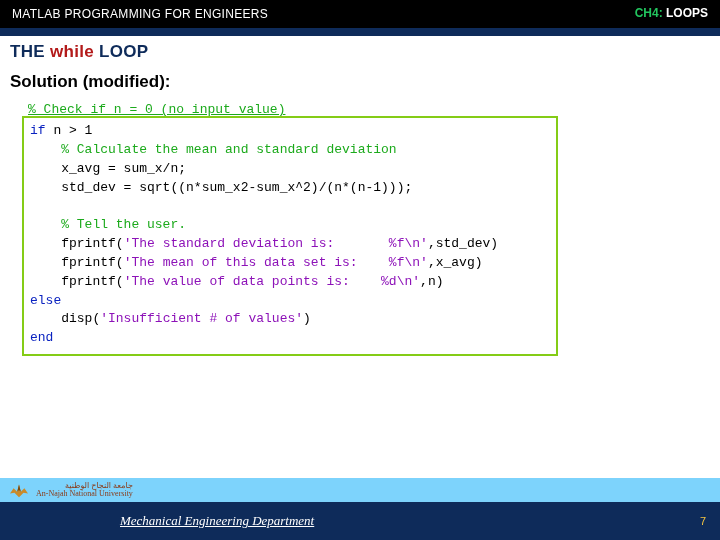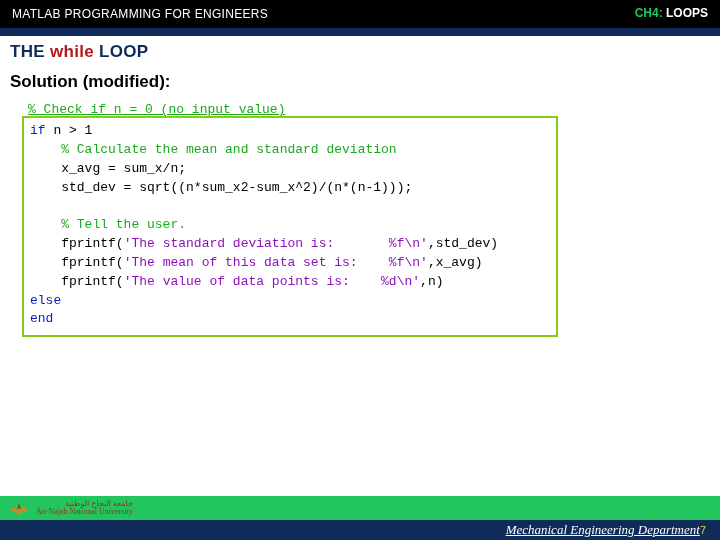--- a/index.html
+++ b/index.html
@@ -74,42 +74,42 @@
   .codebox .kw  { color: #0a22c0; }
   .codebox .cm  { color: #1caa1c; }
   .codebox .str { color: #8d12b8; }
   .codebox div { white-space: pre; }
 
   .footer {
     position: absolute; left: 0; bottom: 0;
     width: 720px;
   }
   .footer .white {
-    background: #22c55e;
+    background: #7dd3fc;
     height: 24px;
     display: flex; align-items: center;
     padding-left: 8px;
     gap: 6px;
     border-top: 0;
   }
   .logo {
     width: 22px; height: 18px; position: relative;
   }
   .logo svg { width: 22px; height: 18px; display: block; }
   .uni {
     display: flex; flex-direction: column;
     font-family: "Times New Roman", serif;
     font-size: 8px; line-height: 1;
     color: #8a3c1a;
   }
   .uni .ar { font-size: 8px; letter-spacing: 0.5px; direction: rtl; }
   .navfoot {
     background: #0e2b5a;
-    height: 20px;
-    display: flex; align-items: center; justify-content: flex-end;
+    height: 38px;
+    display: flex; align-items: center; justify-content: space-between;
     padding: 0 14px 0 120px;
   }
   .dept {
     color: #ffffff; font-style: italic; text-decoration: underline;
     font-family: "Times New Roman", serif; font-size: 13px;
   }
   .pagenum { color: #f5c542; font-size: 11px; }
 </style>
 </head>
 <body>
@@ -135,20 +135,21 @@
     <div><span class="kw">if</span><span> n &gt; 1</span></div>
     <div class="cm">    % Calculate the mean and standard deviation</div>
     <div>    x_avg = sum_x/n;</div>
     <div>    std_dev = sqrt((n*sum_x2-sum_x^2)/(n*(n-1)));</div>
     <div> </div>
     <div class="cm">    % Tell the user.</div>
     <div><span>    fprintf(</span><span class="str">'The standard deviation is:       %f\n'</span><span>,std_dev)</span></div>
     <div><span>    fprintf(</span><span class="str">'The mean of this data set is:    %f\n'</span><span>,x_avg)</span></div>
     <div><span>    fprintf(</span><span class="str">'The value of data points is:    %d\n'</span><span>,n)</span></div>
     <div class="kw">else</div>
+    <div><span>    disp(</span><span class="str">'Insufficient # of values'</span><span>)</span></div>
     <div class="kw">end</div>
   </div>
 </div>
 
 <div class="footer">
   <div class="white">
     <div class="logo">
       <svg viewBox="0 0 24 20">
         <path d="M2 14 L6 8 L10 12 L12 4 L14 12 L18 8 L22 14 L17 13 L12 18 L7 13 Z" fill="#c98a2a"></path>
         <path d="M12 4 L10 12 L12 10 L14 12 Z" fill="#7a4a12"></path>

